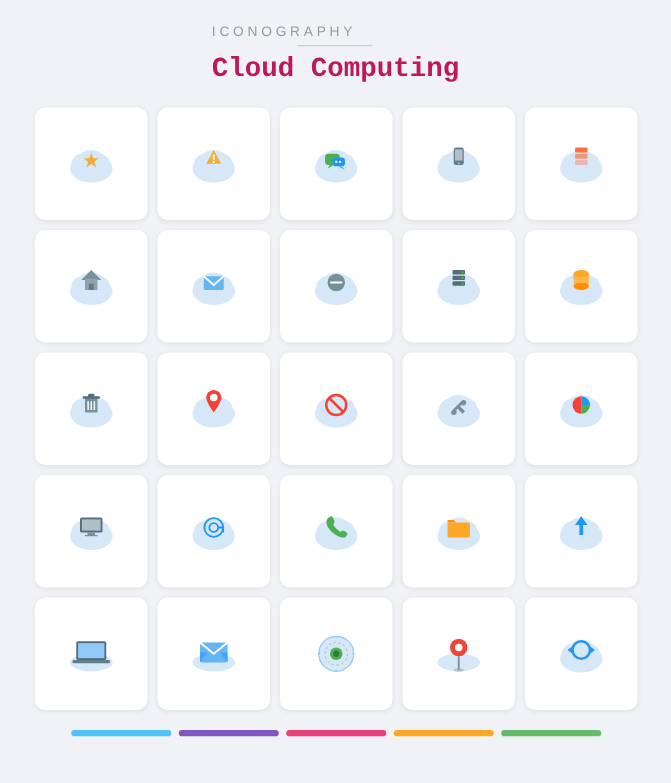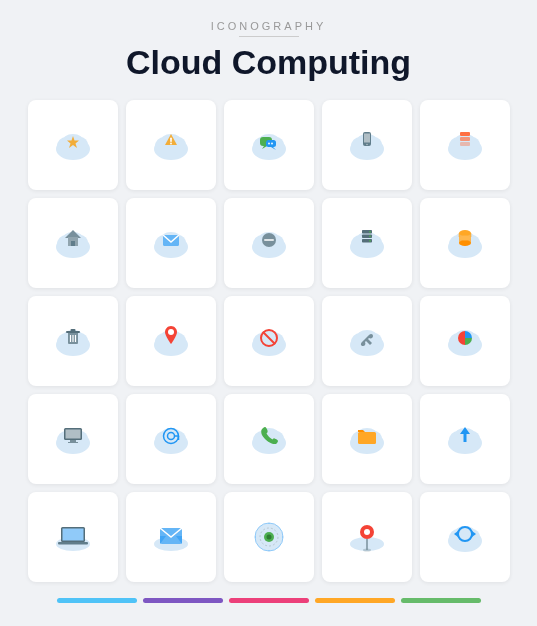--- a/index.html
+++ b/index.html
@@ -7,40 +7,40 @@
       background: #f0f2f5;
       font-family: Arial, sans-serif;
       width: 537px;
       min-height: 626px;
       display: flex;
       flex-direction: column;
       align-items: center;
       padding: 20px 10px 10px;
     }
     .header {
-      text-align: center;
       margin-bottom: 18px;
     }
     .header-subtitle {
       font-size: 11px;
       letter-spacing: 3px;
       color: #999;
       text-transform: uppercase;
       margin-bottom: 4px;
     }
     .header-line {
       width: 60px;
       height: 1px;
       background: #ccc;
       margin: 0 auto 6px;
     }
     .header-title {
-      font-size: 34px;
+      font-size: 22px;
       font-weight: bold;
-      color: #0f172a;
+      color: #be185d;
+      font-family: Liberation Mono, monospace;
     }
     .grid {
       display: grid;
       grid-template-columns: repeat(5, 90px);
       grid-template-rows: repeat(5, 90px);
       gap: 8px;
     }
     .icon-card {
       background: white;
       border-radius: 8px;

